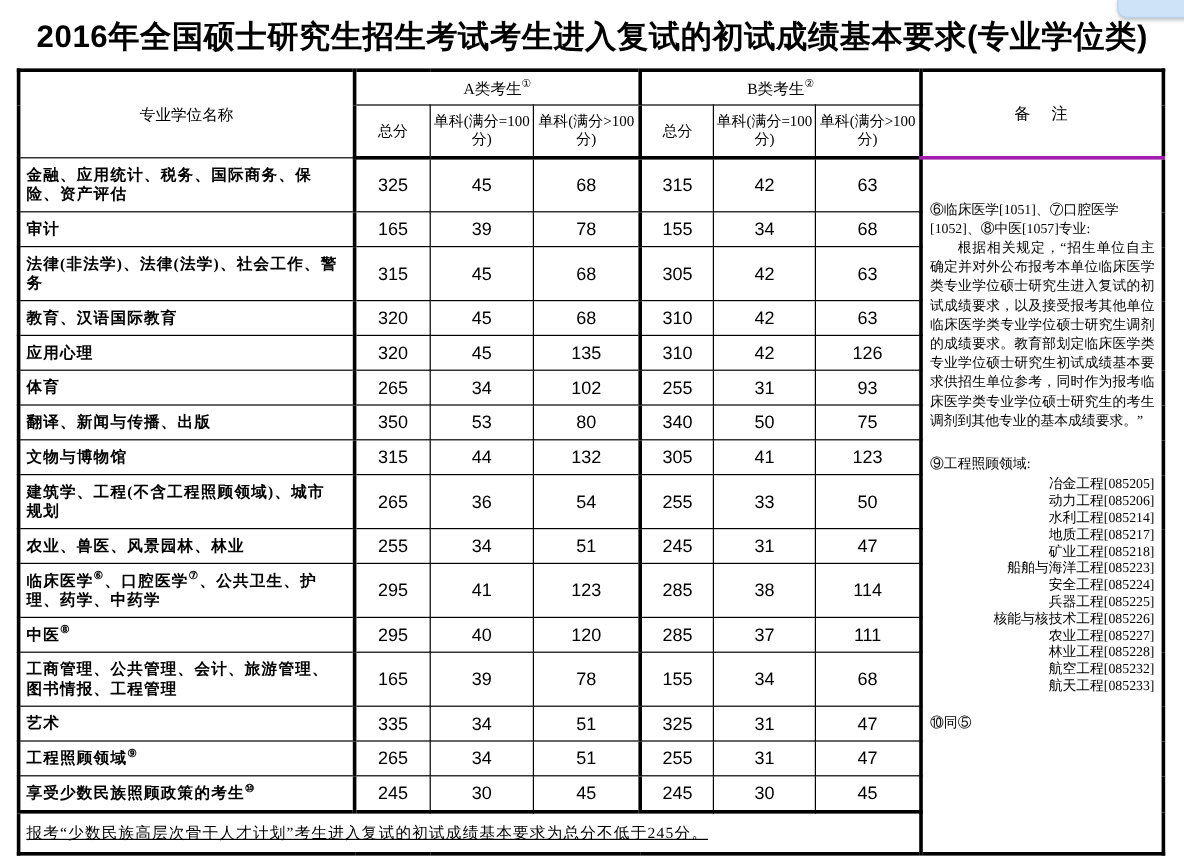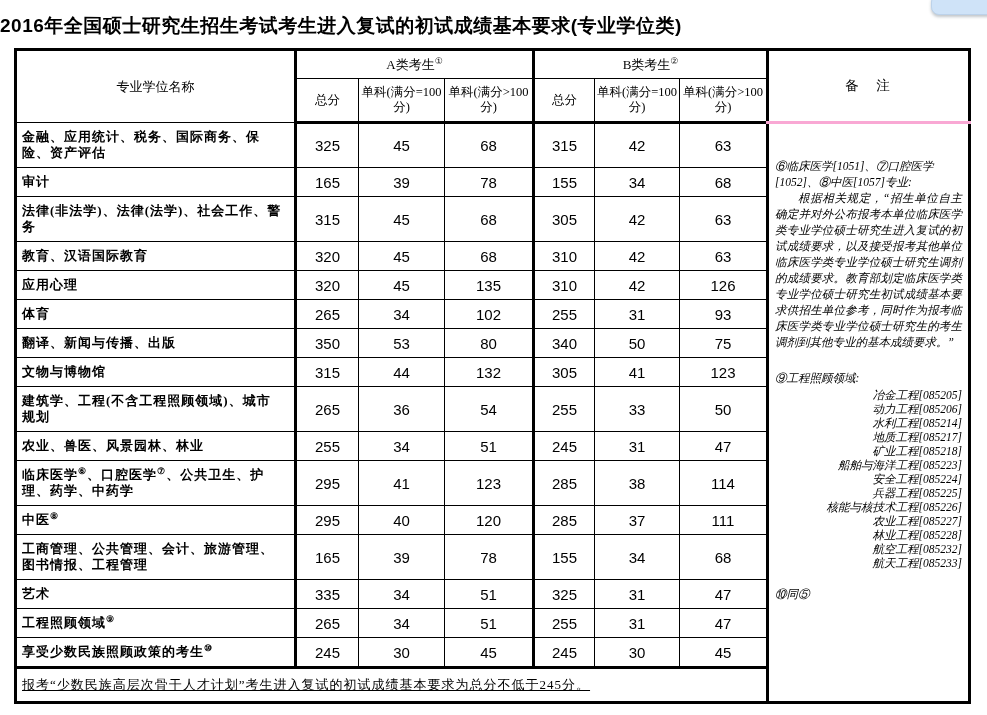--- a/index.html
+++ b/index.html
@@ -2,54 +2,54 @@
 <html><head>
 <meta charset="utf-8">
 <style>
   html,body{margin:0;padding:0;}
   body{
     width:987px;height:715px;background:#ffffff;position:relative;overflow:hidden;
     font-family:"Liberation Serif", serif;color:#000;
   }
   .page-title{
     font-family:"Liberation Sans", sans-serif;
-    font-weight:bold;font-size:19px;
+    font-weight:bold;font-size:26px;text-align:center;
     margin:13px 0 9px 0;letter-spacing:0.5px;
   }
   .tooltip-fragment{
     position:absolute;top:-6px;right:-8px;width:62px;height:19px;
     background:#cfe3f8;border:1px solid #bcd2ea;border-radius:8px;
     box-shadow:0 2px 3px rgba(120,130,140,0.45);
   }
   table.main{
     margin-left:14px;width:954px;table-layout:fixed;
     border-collapse:collapse;border:3px solid #000;
   }
   th,td{border:1px solid #000;vertical-align:middle;}
   .bl3{border-left:3px solid #000;}
   thead th{font-weight:normal;font-size:13px;padding:1px 2px;}
   tr.h1 th{height:25px;}
   tr.h2 th{height:40px;font-size:12.5px;line-height:15px;border-bottom:3px solid #000;}
-  th.remarks-head{border-bottom:3px solid #f9a8d4;font-size:13.5px;letter-spacing:2px;}
+  th.remarks-head{border-bottom:3px solid #a21caf;font-size:13.5px;letter-spacing:2px;}
   sup.circ{font-size:9px;line-height:0;vertical-align:super;}
   td.name{
     font-size:13px;line-height:16px;padding:6px 10px 6px 5px;letter-spacing:1px;
     vertical-align:middle;
     font-weight:bold;
   }
   td.num{
     text-align:center;font-family:"Liberation Sans", sans-serif;
     font-size:15px;padding:2px;
   }
   tr.footer-row td{
     border-top:3px solid #000;font-size:13px;letter-spacing:1px;
     padding:7px 5px;
     text-decoration:underline;
   }
-  td.remarks-body{vertical-align:top;padding:0;font-style:italic;}
+  td.remarks-body{vertical-align:top;padding:0;}
   #remarks-content{font-size:11.5px;line-height:16px;padding:34px 6px 0 6px;}
   #remarks-content p{margin:0;}
   .note-body{text-indent:2em;text-align:justify;}
   .note2-title{margin-top:20px !important;}
   .note-list{list-style:none;margin:2px 0 0 0;padding:0 0 0 24px;line-height:14px;font-size:11.5px;text-align:right;}
   .note-same{margin-top:16px !important;}
 </style>
 </head>
 <body>
 

